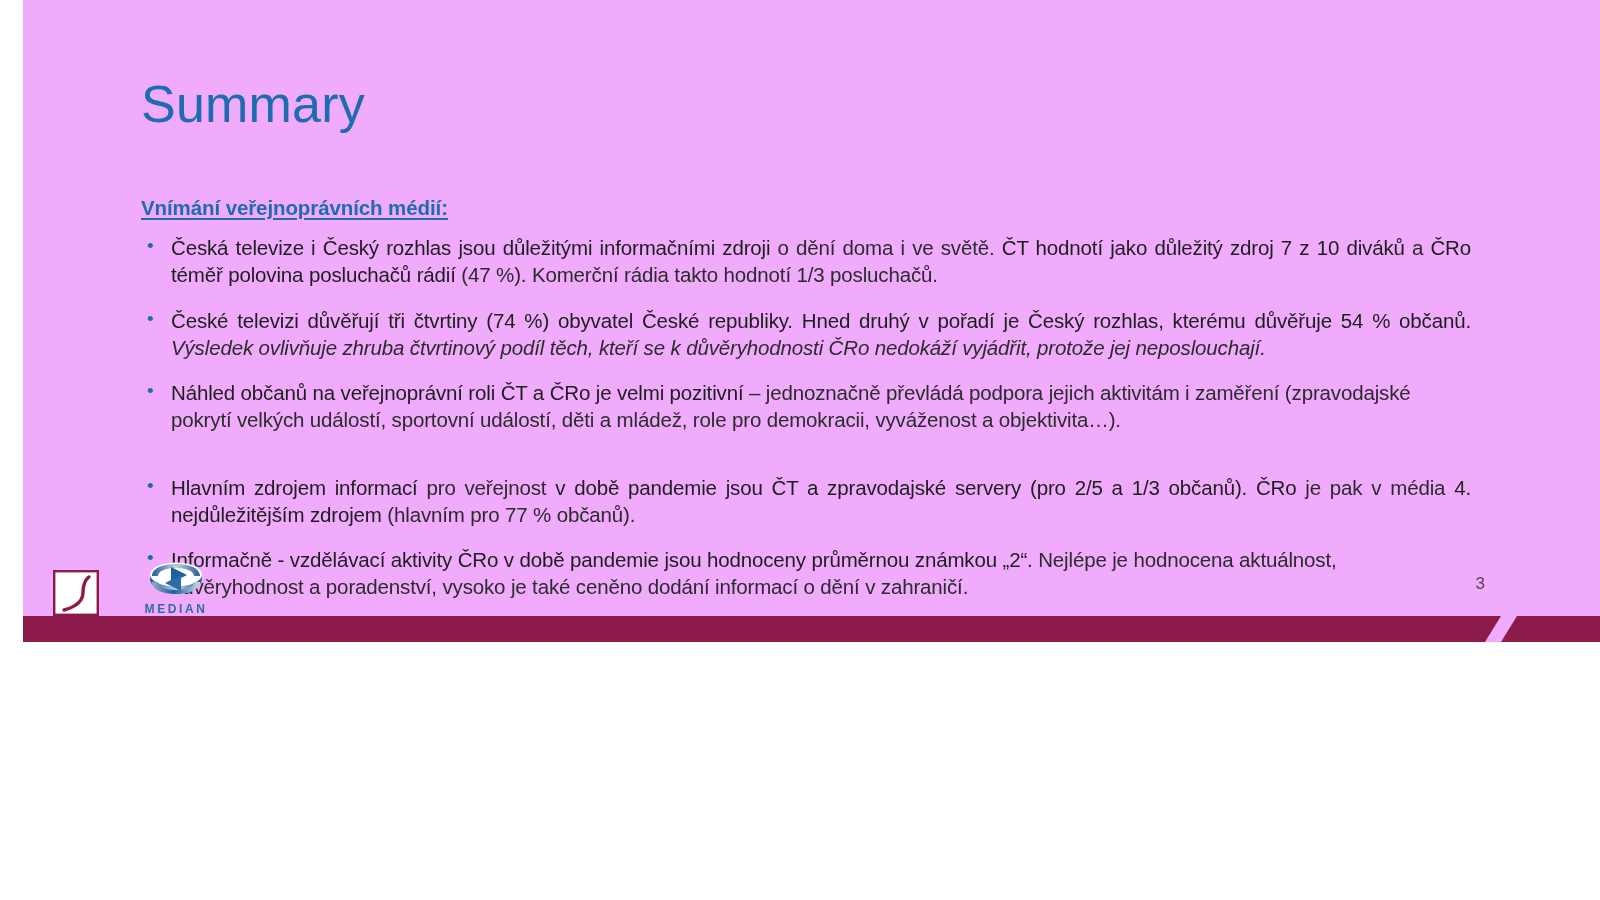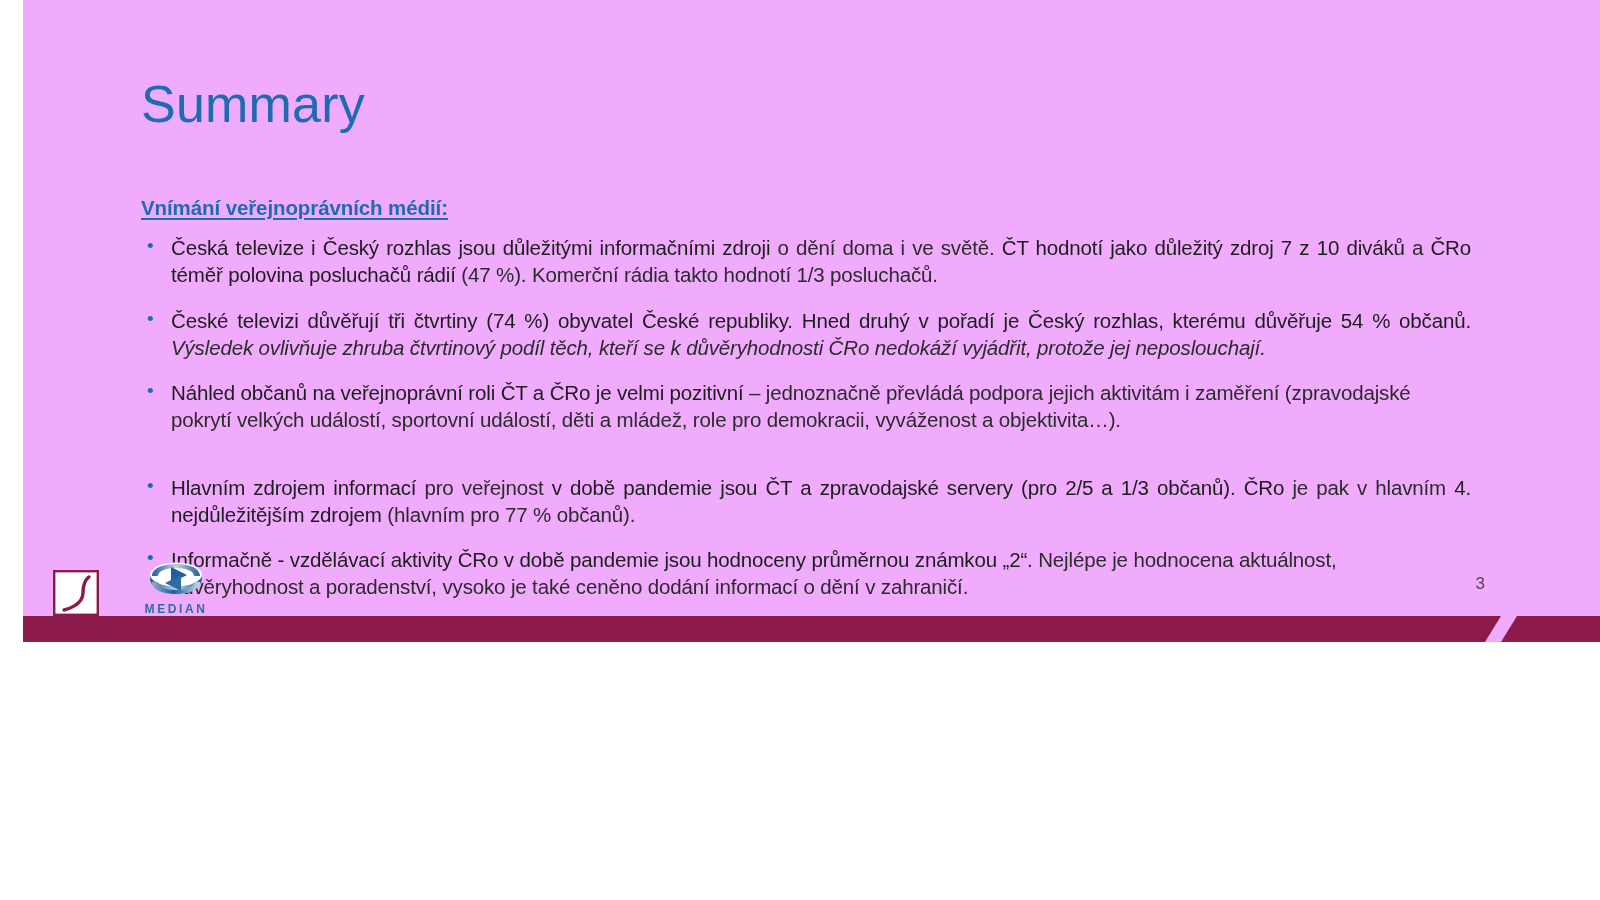--- a/index.html
+++ b/index.html
@@ -142,21 +142,21 @@
     <ul class="bullet-list">
       <li class="bullet"><b>Česká televize i Český rozhlas jsou důležitými informačními zdroji</b><span> o dění doma i ve světě. </span><b>ČT hodnotí jako důležitý zdroj 7 z 10 diváků</b><span> a </span><b>ČRo téměř polovina posluchačů rádií</b><span> (47 %)</span><b>.</b><span> Komerční rádia takto hodnotí 1/3 posluchačů.</span></li>
       <li class="bullet"><b>České televizi důvěřují tři čtvrtiny (74 %) obyvatel České republiky. Hned druhý v pořadí je Český rozhlas, kterému důvěřuje 54 % občanů.</b><span> </span><i>Výsledek ovlivňuje zhruba čtvrtinový podíl těch, kteří se k důvěryhodnosti ČRo nedokáží vyjádřit, protože jej neposlouchají.</i></li>
       <li class="bullet nojustify"><b>Náhled občanů na veřejnoprávní roli ČT a ČRo je velmi pozitivní</b><span> – jednoznačně převládá podpora jejich aktivitám i zaměření (zpravodajské pokrytí velkých událostí, sportovní událostí, děti a mládež, role pro demokracii,  vyváženost a objektivita…).</span></li>
     </ul>
 
     <div class="gap-between-sections"></div>
 
 
     <ul class="bullet-list">
-      <li class="bullet"><b>Hlavním zdrojem informací</b><span> pro veřejnost </span><b>v době pandemie jsou ČT a zpravodajské servery (pro 2/5 a 1/3 občanů). ČRo</b><span> je pak v hlavním </span><b>4. nejdůležitějším zdrojem</b><span> (hlavním pro 77 % občanů).</span></li>
+      <li class="bullet"><b>Hlavním zdrojem informací</b><span> pro veřejnost </span><b>v době pandemie jsou ČT a zpravodajské servery (pro 2/5 a 1/3 občanů). ČRo</b><span> je pak v média </span><b>4. nejdůležitějším zdrojem</b><span> (hlavním pro 77 % občanů).</span></li>
       <li class="bullet nojustify"><b>Informačně - vzdělávací aktivity ČRo v době pandemie jsou hodnoceny průměrnou známkou „2“.</b><span> Nejlépe je hodnocena aktuálnost, důvěryhodnost a poradenství, vysoko je také ceněno dodání informací o dění v zahraničí.</span></li>
     </ul>
   </div>
 
   <div class="footer-logos">
 
     <div class="logo-square">
       <svg width="46" height="46" viewBox="0 0 46 46" aria-hidden="true">
         <rect x="1.2" y="1.2" width="43.6" height="43.6" fill="#ffffff" stroke="#8C1B4B" stroke-width="2.4"></rect>
         <path d="M11 40 C 11 40, 30 36, 30 23 C 30 10, 36 7, 36 7" fill="none" stroke="#8C1B4B" stroke-width="3.4" stroke-linecap="round"></path>

